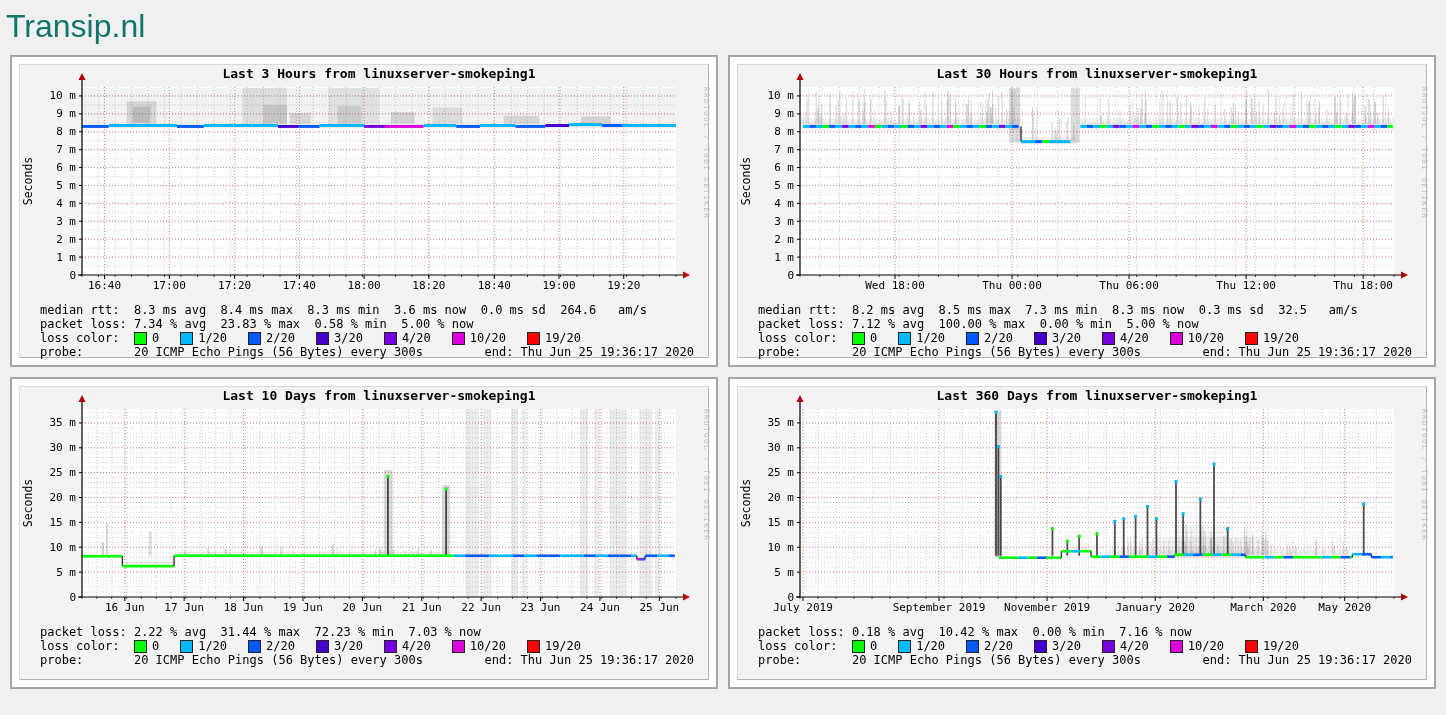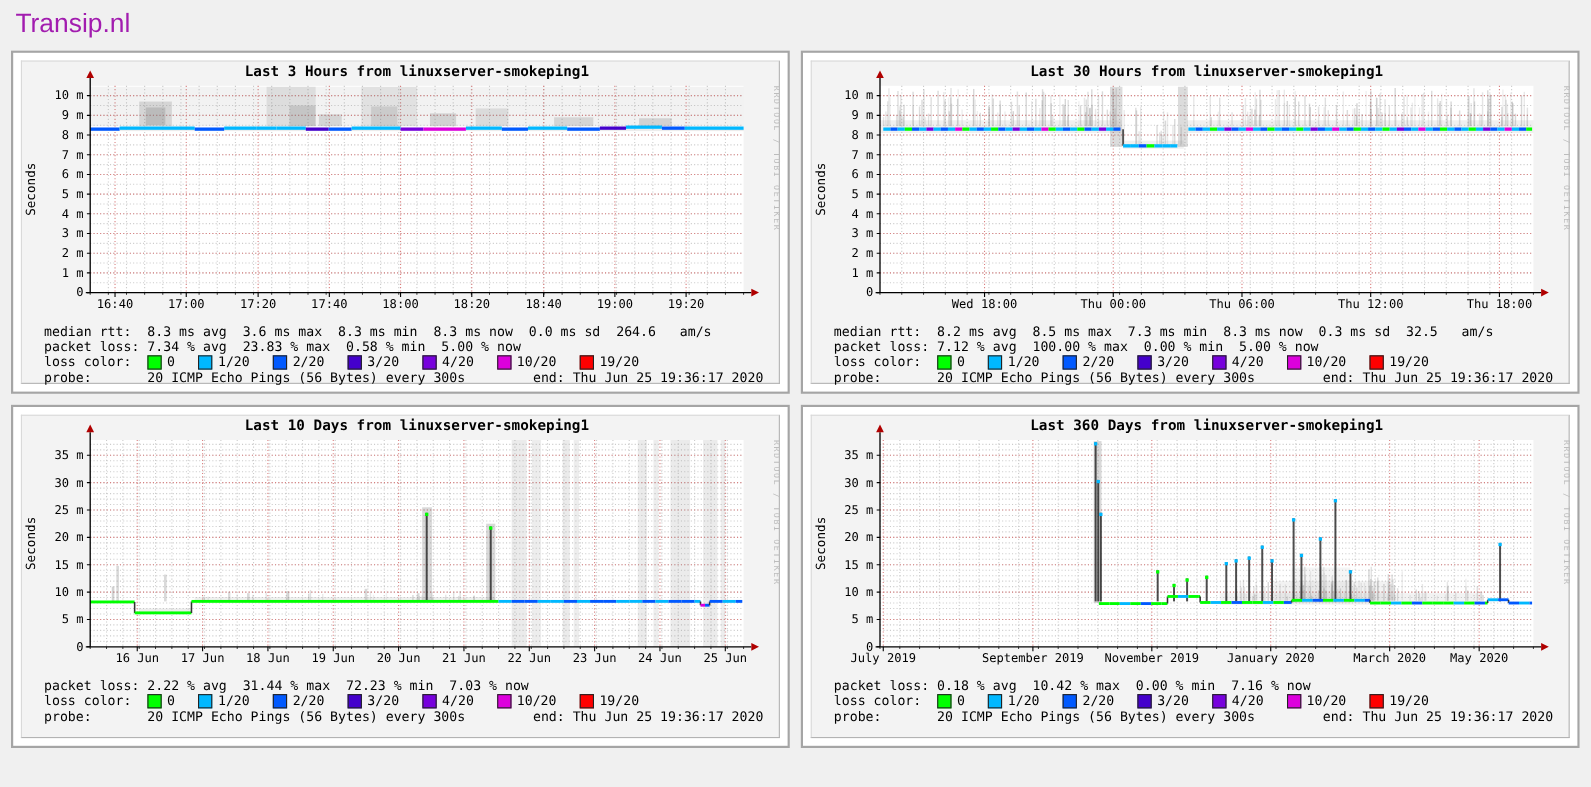--- a/index.html
+++ b/index.html
@@ -1,17 +1,17 @@
 <!DOCTYPE html>
 <html><head>
 <meta charset="utf-8">
 <style>
   html,body{margin:0;padding:0;background:#f0f0f0;font-family:"Liberation Sans",sans-serif;}
   .page{width:1446px;height:715px;box-sizing:border-box;overflow:hidden;}
-  h1{font-size:24px;font-weight:normal;color:#a21caf;margin:8px 0 10px 14px;}
+  h1{font-size:32px;font-weight:normal;color:#0f766e;margin:8px 0 10px 6px;}
   .grid{display:grid;grid-template-columns:708px 708px;grid-template-rows:312px 312px;gap:10px;margin:0 10px;}
   .panel{box-sizing:border-box;background:#fff;border:2px solid #a5a5a5;padding:7px;}
   .graph{box-sizing:border-box;background:#f3f3f3;border:1px solid #d9d9d9;border-right-color:#b3b3b3;border-bottom-color:#b3b3b3;height:100%;cursor:pointer;}
   svg{display:block;}
   svg text{font-family:"DejaVu Sans Mono","Liberation Mono",monospace;}
   .stats{padding:2px 0 0 20px;}
   .srow{font-family:"DejaVu Sans Mono","Liberation Mono",monospace;font-size:12px;line-height:14px;color:#000;white-space:pre;display:flex;align-items:center;}
   .srow .end{margin-left:auto;margin-right:14px;}
   .sw{display:inline-block;width:11px;height:11px;border:1px solid #222;margin:0 5px 0 0;vertical-align:-1px;}
   .li{margin-right:21px;}
@@ -211,21 +211,21 @@
             <line x1="590" y1="210" x2="590" y2="212" stroke="#000000" stroke-width="0.7"></line>
             <line x1="606.5" y1="210" x2="606.5" y2="212" stroke="#000000" stroke-width="0.7"></line>
             <line x1="623" y1="210" x2="623" y2="212" stroke="#000000" stroke-width="0.7"></line>
             <line x1="639.5" y1="210" x2="639.5" y2="212" stroke="#000000" stroke-width="0.7"></line>
             <line x1="656" y1="210" x2="656" y2="212" stroke="#000000" stroke-width="0.7"></line>
             <text x="359" y="13" text-anchor="middle" font-size="13" font-weight="bold" fill="#000000">Last 3 Hours from linuxserver-smokeping1</text>
             <text transform="translate(684,22) rotate(90)" font-size="7.5" fill="#bcbcbc" letter-spacing="1.5">RRDTOOL / TOBI OETIKER</text>
             <text transform="translate(12,116) rotate(-90)" text-anchor="middle" font-size="11.5" fill="#000000">Seconds</text>
           </svg>
       <div class="stats">
-        <div class="srow">median rtt:  8.3 ms avg  3.6 ms max  8.3 ms min  8.3 ms now  0.0 ms sd  264.6   am/s</div>
+        <div class="srow">median rtt:  8.3 ms avg  8.4 ms max  8.3 ms min  3.6 ms now  0.0 ms sd  264.6   am/s</div>
         <div class="srow">packet loss: 7.34 % avg  23.83 % max  0.58 % min  5.00 % now</div>
         <div class="srow"><span>loss color:  </span><span class="sw" style="background: rgb(0, 255, 0);"></span><span class="li">0</span><span class="sw" style="background: rgb(0, 184, 255);"></span><span class="li">1/20</span><span class="sw" style="background: rgb(0, 89, 255);"></span><span class="li">2/20</span><span class="sw" style="background: rgb(68, 0, 204);"></span><span class="li">3/20</span><span class="sw" style="background: rgb(119, 0, 221);"></span><span class="li">4/20</span><span class="sw" style="background: rgb(221, 0, 221);"></span><span class="li">10/20</span><span class="sw" style="background: rgb(255, 0, 0);"></span><span class="li">19/20</span></div>
         <div class="srow"><span class="pv">probe:       20 ICMP Echo Pings (56 Bytes) every 300s</span><span class="end">end: Thu Jun 25 19:36:17 2020</span></div>
       </div>
     </div>
   </div>
 
   <div class="panel">
     <div class="graph">
       <svg class="plot" width="692" height="236" viewBox="0 0 692 236">

